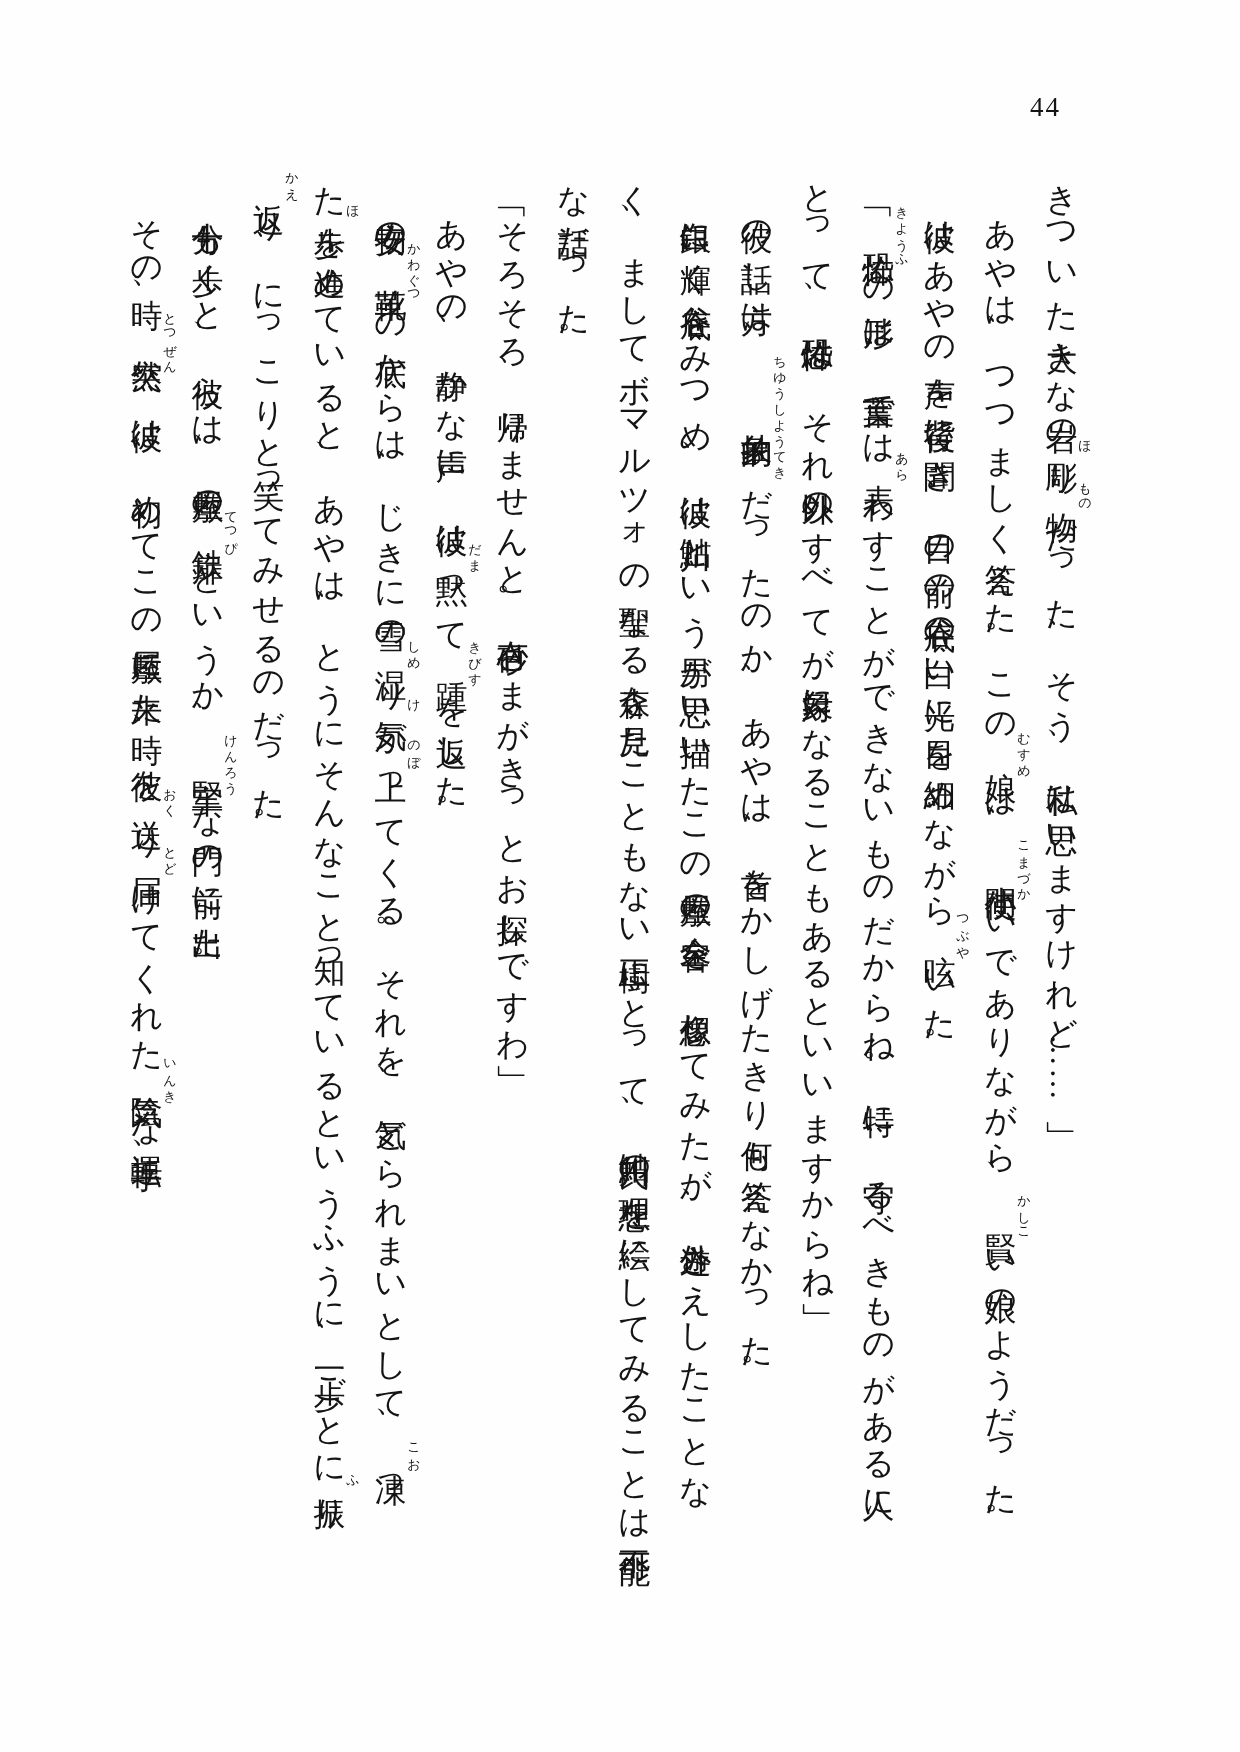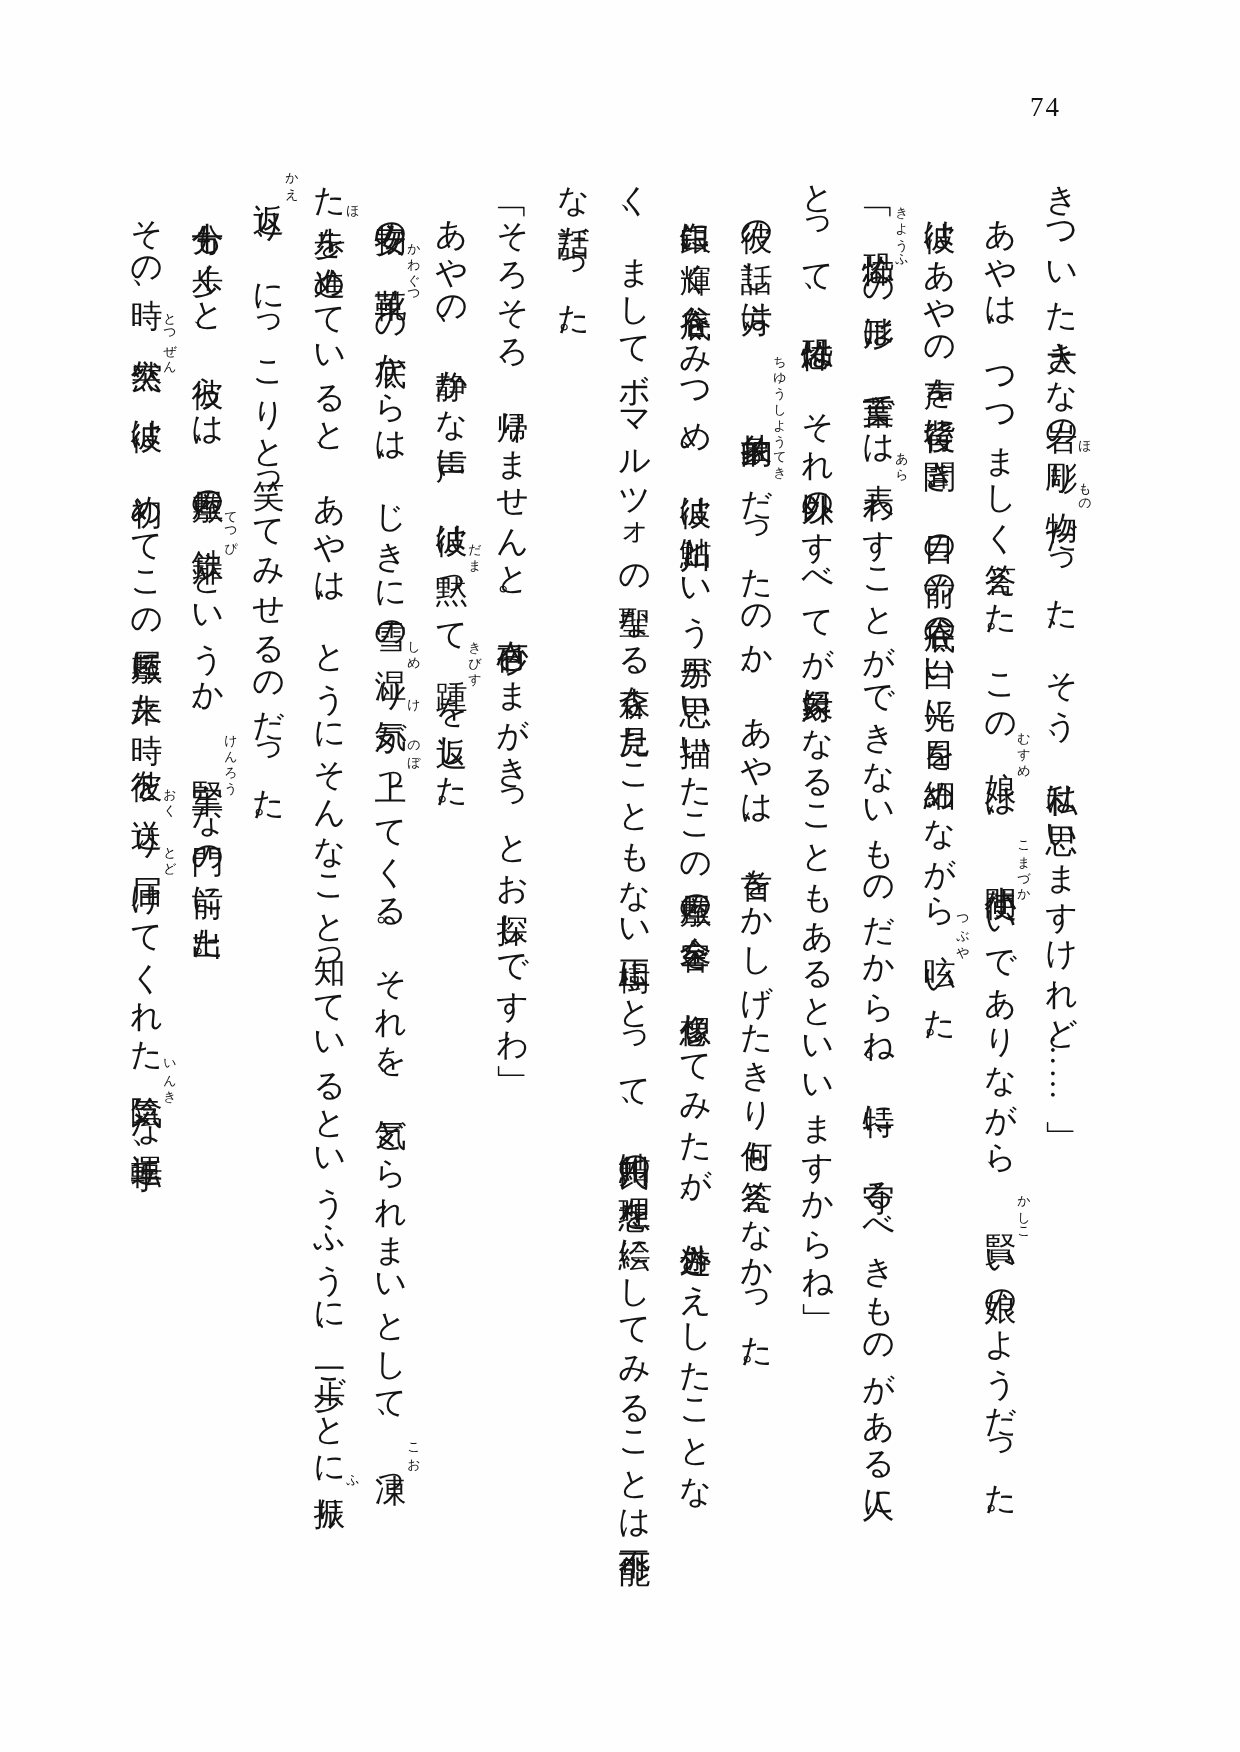--- a/index.html
+++ b/index.html
@@ -55,21 +55,21 @@
   rt {
     font-size: 13px;
     letter-spacing: 1px;
     line-height: 1;
   }
 </style>
 </head>
 <body>
 
 <div class="page">
-  <div class="page-number">74</div>
+  <div class="page-number">44</div>
   <div class="text-body" id="text-body">
       <p class="para">きついた大きな岩の<ruby>彫<rt>ほ</rt></ruby>り<ruby>物<rt>もの</rt></ruby>だった、そう、私は思いますけれど……」</p>
       <p class="para indent">あやは、つつましく答えた。この<ruby>娘<rt>むすめ</rt></ruby>は、<ruby>小間使<rt>こまづか</rt></ruby>いでありながら、<ruby>賢<rt>かしこ</rt></ruby>い娘のようだった。</p>
       <p class="para indent">彼はあやの声を背後に聞き、目の前の谷底の白い光に目を細めながら<ruby>呟<rt>つぶや</rt></ruby>いた。</p>
       <p class="para indent">「<ruby>恐怖<rt>きようふ</rt></ruby>の形は、言葉では<ruby>表<rt>あら</rt></ruby>わすことができないものだからね。特に、守るべきものがある人にとって、恐怖は、それ以外のすべてが対象になることもあるといいますからね」</p>
       <p class="para indent">彼の話し方は、<ruby>抽象的<rt>ちゆうしようてき</rt></ruby>だったのか、あやは、首をかしげたきり何も答えなかった。</p>
       <p class="para indent">白銀に輝く谷底をみつめ、彼は鮎川という男が思い描いたこの屋敷の全容を、想像してみたが、外遊さえしたことなく、ましてボマルツォの聖なる森を見たこともない正樹にとって、鮎川氏の理想を絵にしてみることは不可能な話だった。</p>
       <p class="para indent">「そろそろ、帰りませんと。有砂さまがきっとお探しですわ」</p>
       <p class="para indent">あやの、静かな声に、彼は<ruby>黙<rt>だま</rt></ruby>って<ruby>踵<rt>きびす</rt></ruby>を返した。</p>
       <p class="para indent">安物の<ruby>革靴<rt>かわぐつ</rt></ruby>の底からは、じきに雪の<ruby>湿<rt>しめ</rt></ruby>り<ruby>気<rt>け</rt></ruby>が<ruby>上<rt>のぼ</rt></ruby>ってくる。それを、気どられまいとして、<ruby>凍<rt>こお</rt></ruby>った<ruby>歩<rt>ほ</rt></ruby>を進めていると、あやは、とうにそんなこと知っているというふうに、一歩ごとに<ruby>振<rt>ふ</rt></ruby>り<ruby>返<rt>かえ</rt></ruby>り、にっこりと笑ってみせるのだった。</p>

